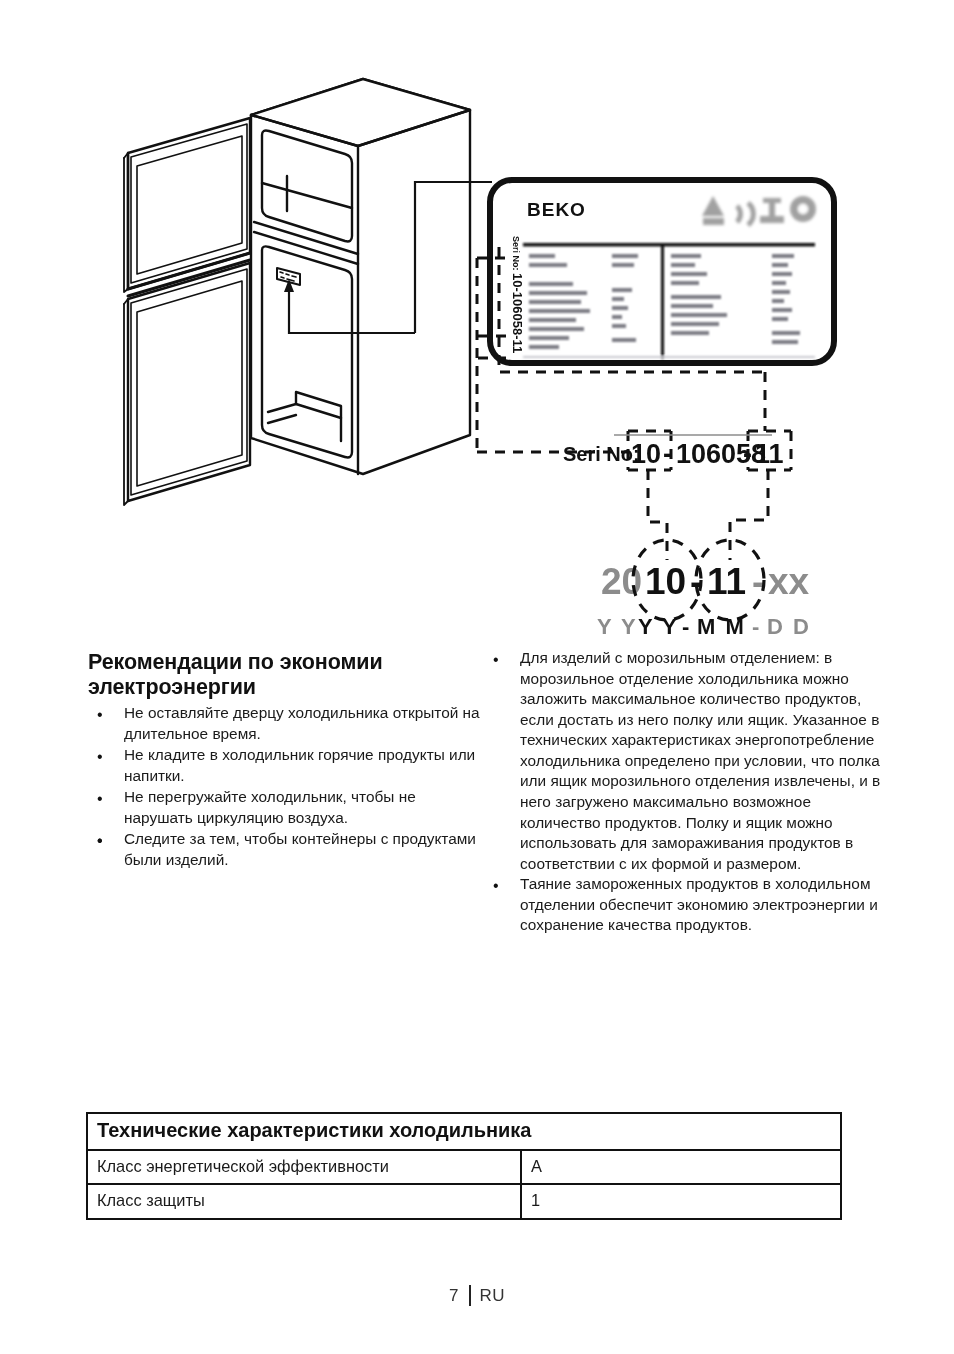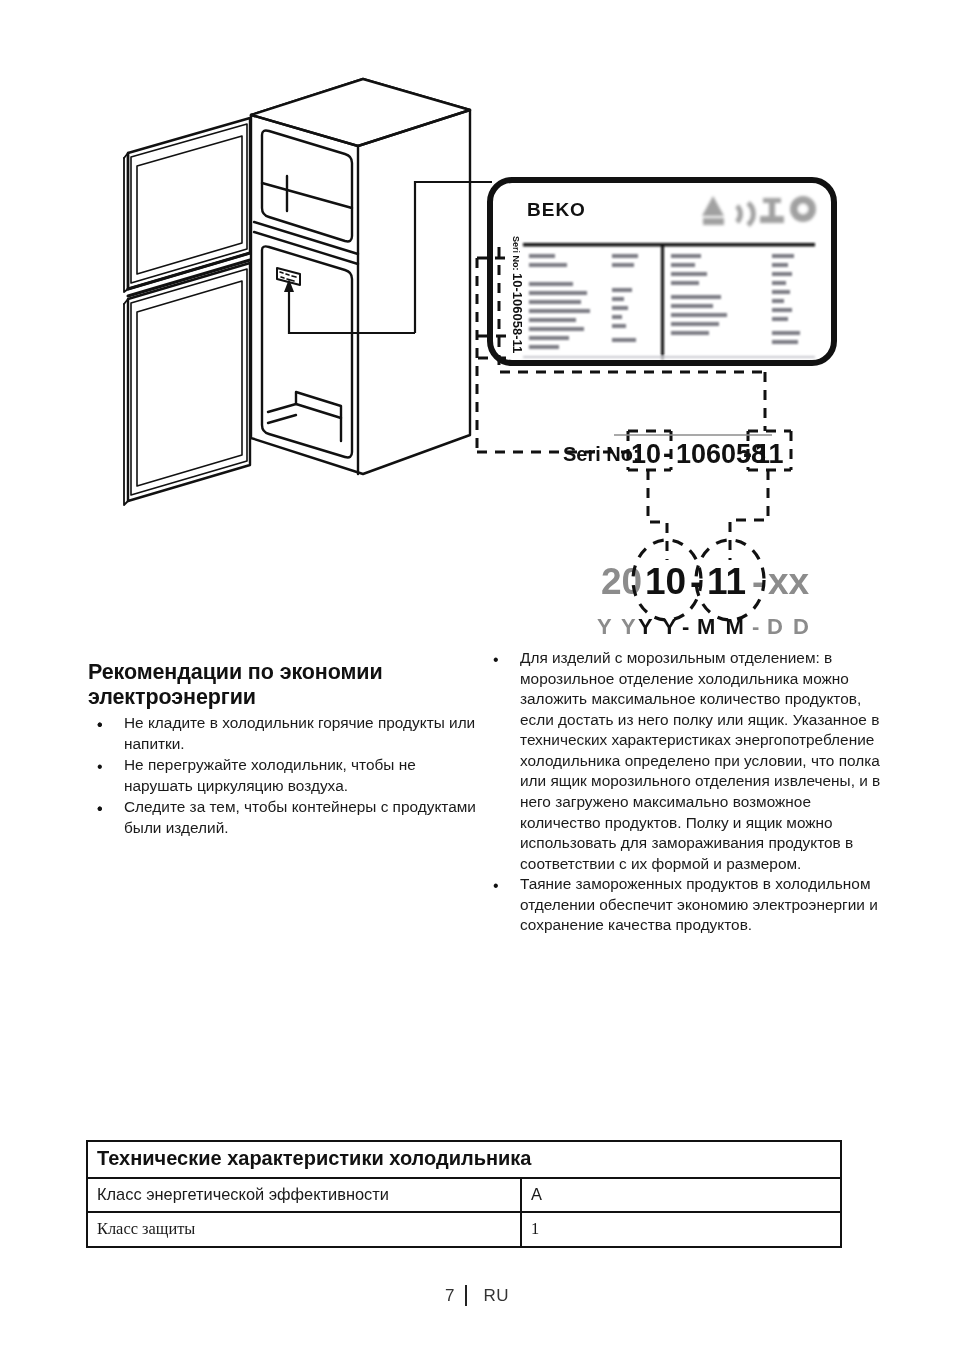--- a/index.html
+++ b/index.html
@@ -97,21 +97,21 @@
     height: 452px;
   }
   .col {
     position: absolute;
     top: 0;
   }
   #col-left  { left: 88px;  width: 392px; }
   #col-right { left: 484px; width: 400px; }
 
   h2.section-title {
-    margin: 12px 0 4px 0;
+    margin: 2px 0 4px 0;
     font-size: 21.5px;
     font-weight: 700;
     line-height: 1.14;
     letter-spacing: -0.1px;
     color: #111;
   }
 
   ul.bullets {
     list-style: none;
     margin: 0;
@@ -133,40 +133,40 @@
     font-size: 16px;
     line-height: 1.335;
     color: #111;
   }
   #col-right ul.bullets li { margin-bottom: 0px; }
 
   
   #specs {
     position: absolute;
     left: 86px;
-    top: 1140px;
+    top: 1112px;
     width: 756px;
     border: 2.5px solid #111;
     box-sizing: border-box;
     background: #fff;
   }
   #specs .spec-head {
     font-size: 20px;
     font-weight: 700;
     color: #111;
     padding: 5px 0 6px 9px;
     border-bottom: 2.5px solid #111;
     line-height: 1.18;
   }
   #specs .spec-row {
     display: flex;
     border-bottom: 2.5px solid #111;
     align-items: center;
   }
-  #specs .spec-row:last-child { border-bottom: none; font-family: Liberation Serif, serif; }
+  #specs .spec-row:last-child { border-bottom: none; }
   #specs .spec-key {
     width: 434px;
     box-sizing: border-box;
     padding: 6px 0 7px 9px;
     font-size: 16.4px;
     color: #1a1a1a;
     border-right: 2.5px solid #111;
     line-height: 1.2;
   }
   #specs .spec-val {
@@ -194,21 +194,21 @@
     padding-right: 11px;
   }
   #footer .pg-sep {
     width: 2px;
     height: 21px;
     background: #222;
   }
   #footer .pg-lang {
     font-size: 17px;
     color: #333;
-    padding-left: 16px;
+    padding-left: 8px;
     letter-spacing: 0.5px;
   }
 </style>
 </head>
 <body>
 
 <div id="illustration">
   <svg width="954" height="648" viewBox="0 0 954 648" xmlns="http://www.w3.org/2000/svg">
 
     <g fill="none" stroke="#111" stroke-width="2.4" stroke-linejoin="round" stroke-linecap="round">
@@ -406,20 +406,21 @@
   </svg>
 </div>
 
 <div id="columns">
 
   <div class="col" id="col-left">
     <h2 class="section-title">Рекомендации по экономии электроэнергии</h2>
     <ul class="bullets">
       <li>
         <span class="bullet-dot">•</span>
+        <span>Не оставляйте дверцу холодильника открытой на длительное время.</span>
       </li>
       <li>
         <span class="bullet-dot">•</span>
         <span>Не кладите в холодильник горячие продукты или напитки.</span>
       </li>
       <li>
         <span class="bullet-dot">•</span>
         <span>Не перегружайте холодильник, чтобы не нарушать циркуляцию воздуха.</span>
       </li>
       <li>

